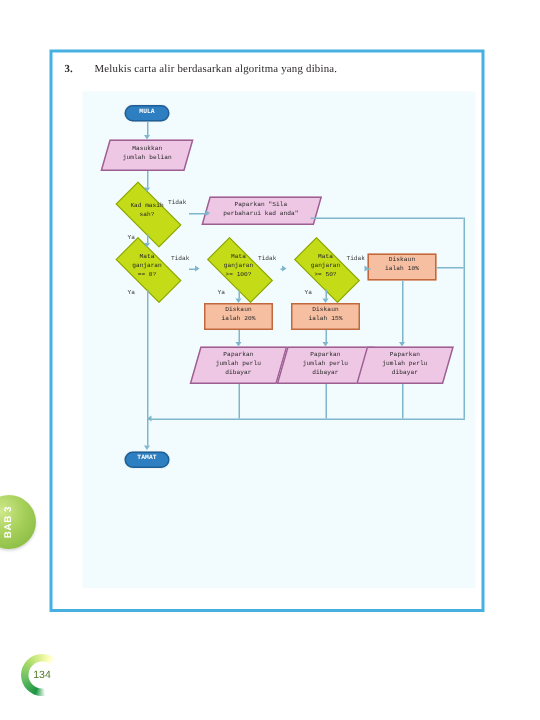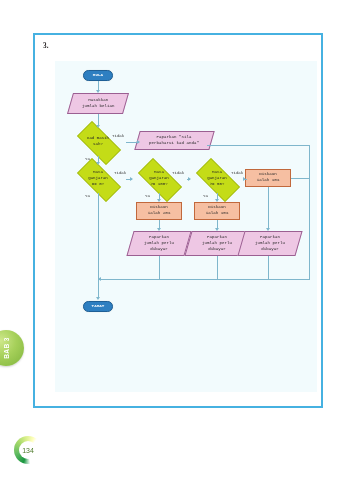--- a/index.html
+++ b/index.html
@@ -92,20 +92,21 @@
 <div class="page">
 
   <div class="chaptab">
     <span>BAB 3</span>
   </div>
 
   <div class="card">
 
     <div class="qline">
       <span class="qnum">3.</span>
+      <span class="qtxt">Melukis carta alir berdasarkan algoritma yang dibina.</span>
     </div>
 
     <div class="panel">
       <div class="fc">
 
         <div class="node terminator" style="left:28px;top:9px;width:30px;height:11px;">
           <span>MULA</span>
         </div>
 
         <div class="node io" style="left:15px;top:32px;width:56px;height:21px;">

